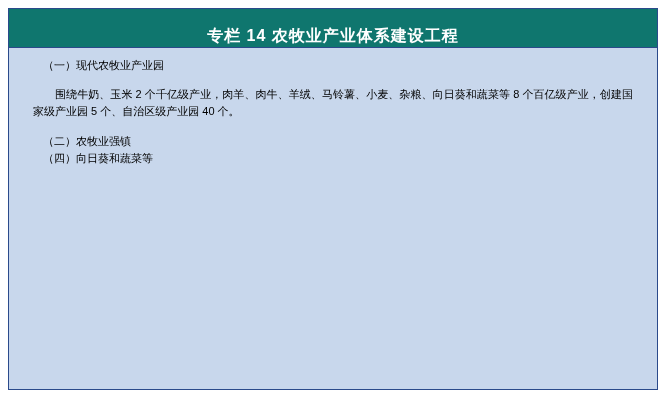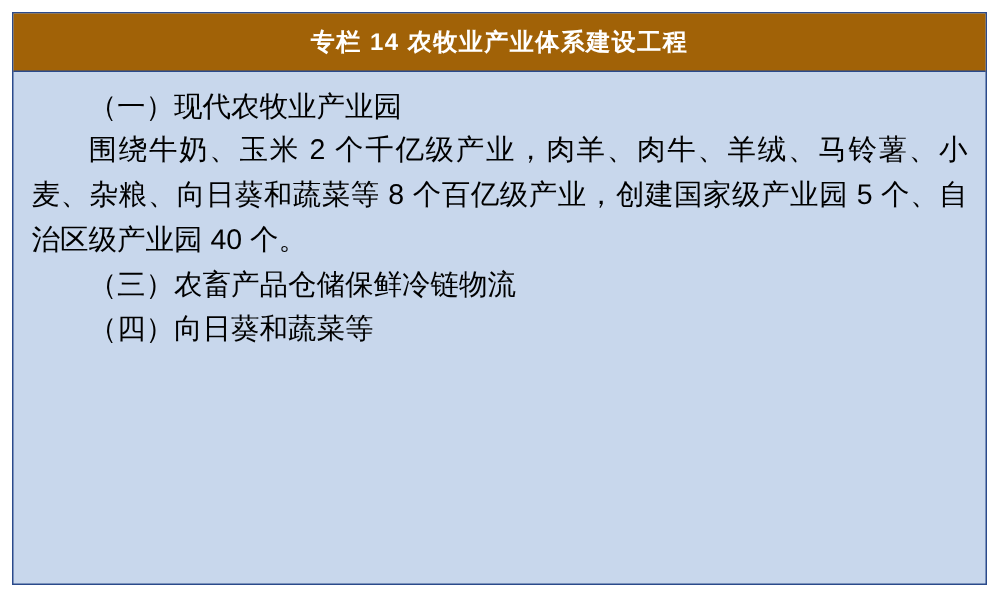--- a/index.html
+++ b/index.html
@@ -20,66 +20,66 @@
     width: 650px;
     height: 382px;
     box-sizing: border-box;
     border: 1px solid #2b4a8b;
     background: #c8d7ec;
     display: flex;
     flex-direction: column;
   }
   .title-bar {
     height: 38px;
-    background: #a16207;
+    background: #0f766e;
     border-bottom: 1px solid #2b4a8b;
     display: flex;
-    align-items: center;
+    align-items: flex-end;
     justify-content: center;
     flex: 0 0 auto;
   }
   .title-text {
     color: #ffffff;
     font-size: 16px;
     font-weight: bold;
     letter-spacing: 1px;
     font-family: "Liberation Sans", "DejaVu Sans", sans-serif;
   }
   .body-area {
     flex: 1 1 auto;
     padding: 9px 12px 6px 12px;
     box-sizing: border-box;
     overflow: hidden;
   }
   .heading {
-    font-size: 19px;
+    font-size: 11px;
     line-height: 1.55;
     color: #000000;
     text-indent: 2em;
     margin: 0;
     font-family: "Liberation Sans", "DejaVu Sans", sans-serif;
     font-weight: normal;
   }
   .para {
-    font-size: 19px;
+    font-size: 11px;
     line-height: 1.57;
     color: #000000;
     text-indent: 2em;
-    margin: 0;
+    margin: 12px;
     text-align: justify;
     text-justify: inter-ideograph;
     font-family: "Liberation Sans", "DejaVu Sans", sans-serif;
   }
 </style>
 </head>
 <body>
 
 <div class="box">
   <div class="title-bar">
     <div class="title-text">专栏 14   农牧业产业体系建设工程</div>
   </div>
   <div class="body-area">
     <div class="heading">（一）现代农牧业产业园</div>
     <div class="para">围绕牛奶、玉米 2 个千亿级产业，肉羊、肉牛、羊绒、马铃薯、小麦、杂粮、向日葵和蔬菜等 8 个百亿级产业，创建国家级产业园 5 个、自治区级产业园 40 个。</div>
-    <div class="heading">（三）农畜产品仓储保鲜冷链物流</div>
+    <div class="heading">（二）农牧业强镇</div>
     <div class="heading">（四）向日葵和蔬菜等</div>
   </div>
 </div>
 
 </body></html>

